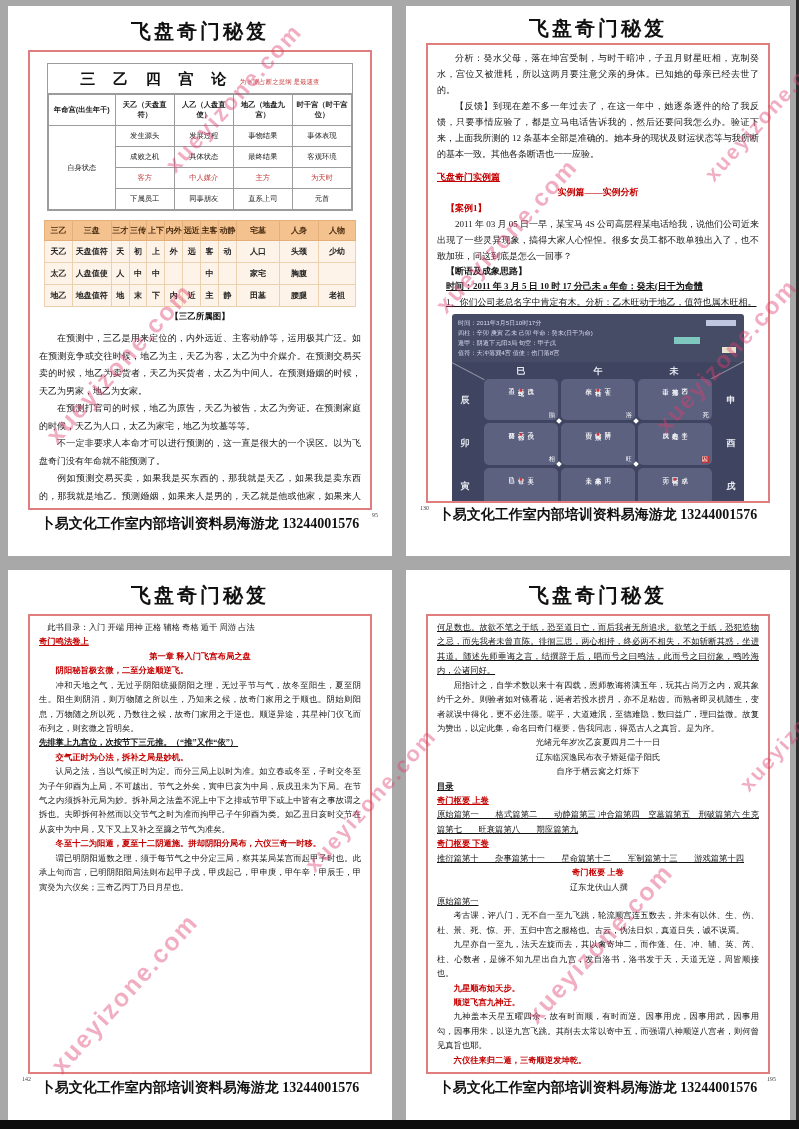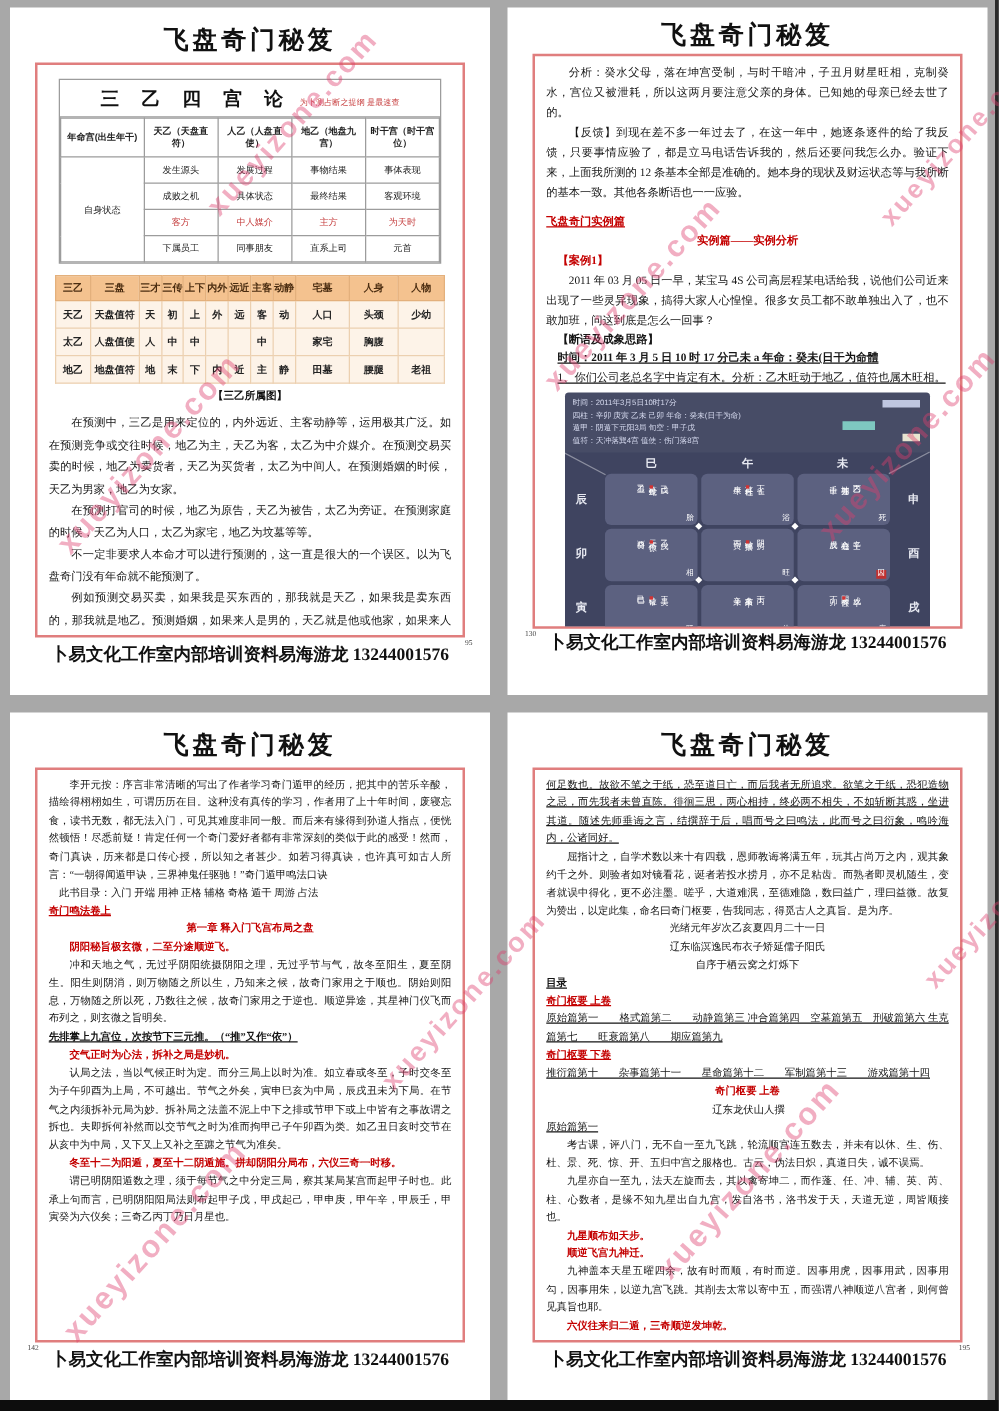--- a/index.html
+++ b/index.html
@@ -304,21 +304,20 @@
     </div>
     <div class="pfooter">
       <span class="pageno left">130</span>
       <span>卜易文化工作室内部培训资料易海游龙 13244001576</span>
     </div>
   </section>
 
   <section class="page small">
     <h1 class="ptitle">飞盘奇门秘笈</h1>
     <div class="redbox">
-      <p class="body">李开元按：序言非常清晰的写出了作者学习奇门遁甲的经历，把其中的苦乐辛酸，描绘得栩栩如生，可谓历历在目。这种没有真传的学习，作者用了上十年时间，废寝忘食，读书无数，都无法入门，可见其难度非同一般。而后来有缘得到孙道人指点，便恍然顿悟！尽悉前疑！肯定任何一个奇门爱好者都有非常深刻的类似于此的感受！然而，奇门真诀，历来都是口传心授，所以知之者甚少。如若习得真诀，也许真可如古人所言：“一朝得闻遁甲诀，三界神鬼任驱驰！”奇门遁甲鸣法口诀</p>
       <p class="body ind1">此书目录：入门 开端 用神 正格 辅格 奇格 遁干 周游 占法</p>
       <p class="body red bold noind">奇门鸣法卷上</p>
       <p class="body red bold center">第一章 释入门飞宫布局之盘</p>
       <p class="body red bold">阴阳秘旨极玄微，二至分途顺逆飞。</p>
       <p class="body">冲和天地之气，无过乎阴阳统摄阴阳之理，无过乎节与气，故冬至阳生，夏至阴生。阳生则阴消，则万物随之所以生，乃知来之候，故奇门家用之于顺也。阴始则阳息，万物随之所以死，乃数往之候，故奇门家用之于逆也。顺逆异途，其星神门仪飞而布列之，则玄微之旨明矣。</p>
       <p class="body bold noind">先排掌上九宫位，次按节下三元推。（“推”又作“依”）</p>
       <p class="body red bold">交气正时为心法，拆补之局是妙机。</p>
       <p class="body">认局之法，当以气候正时为定。而分三局上以时为准。如立春或冬至，子时交冬至为子午卯酉为上局，不可越出。节气之外矣，寅申巳亥为中局，辰戌丑未为下局。在节气之内须拆补元局为妙。拆补局之法盖不泥上中下之排或节甲下或上中皆有之事故谓之拆也。夫即拆何补然而以交节气之时为准而拘甲己子午卯酉为类。如乙丑日亥时交节在从亥中为中局，又下又上又补之至躔之节气为准矣。</p>
       <p class="body red bold">冬至十二为阳遁，夏至十二阴遁施。拼却阴阳分局布，六仪三奇一时移。</p>
       <p class="body">谓已明阴阳遁数之理，须于每节气之中分定三局，察其某局某宫而起甲子时也。此承上句而言，已明阴阳阳局法则布起甲子戊，甲戌起己，甲申庚，甲午辛，甲辰壬，甲寅癸为六仪矣；三奇乙丙丁乃日月星也。</p>

